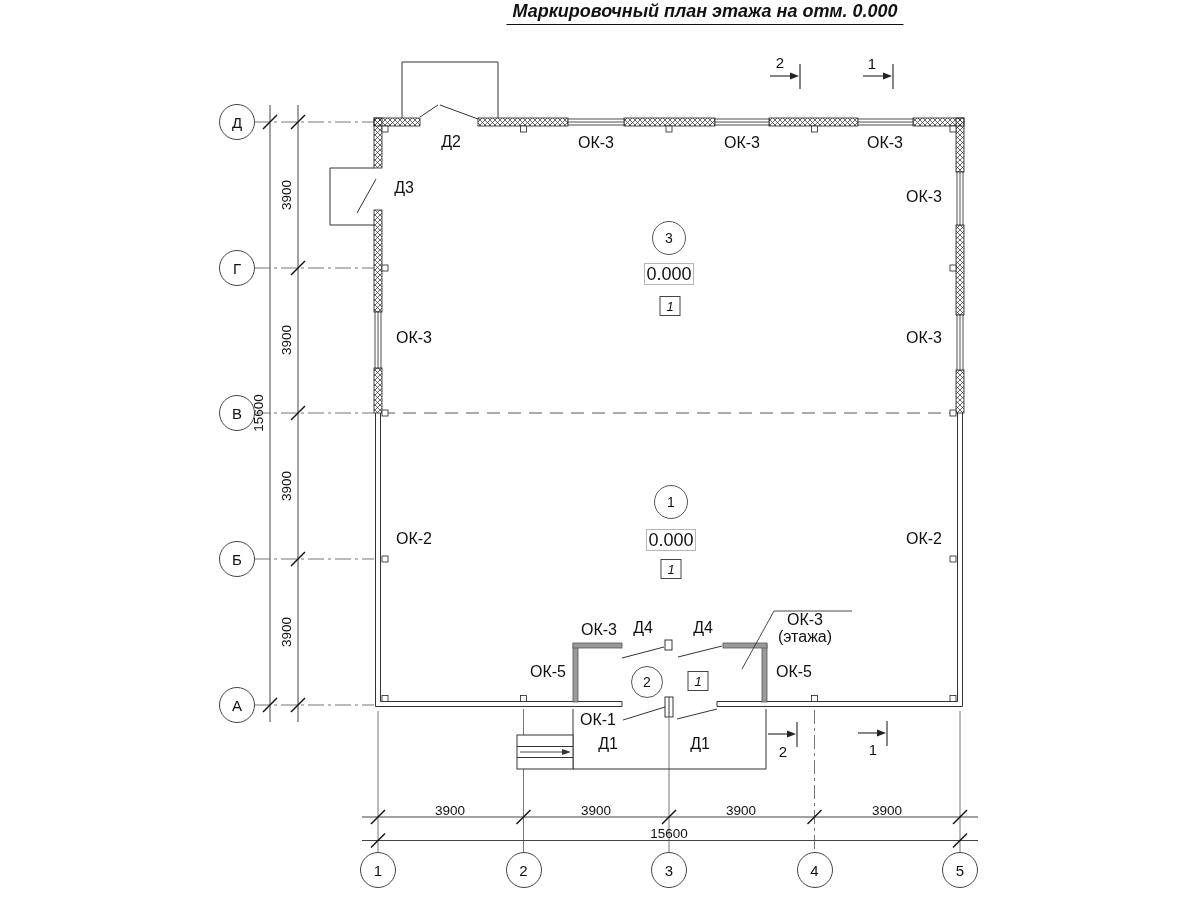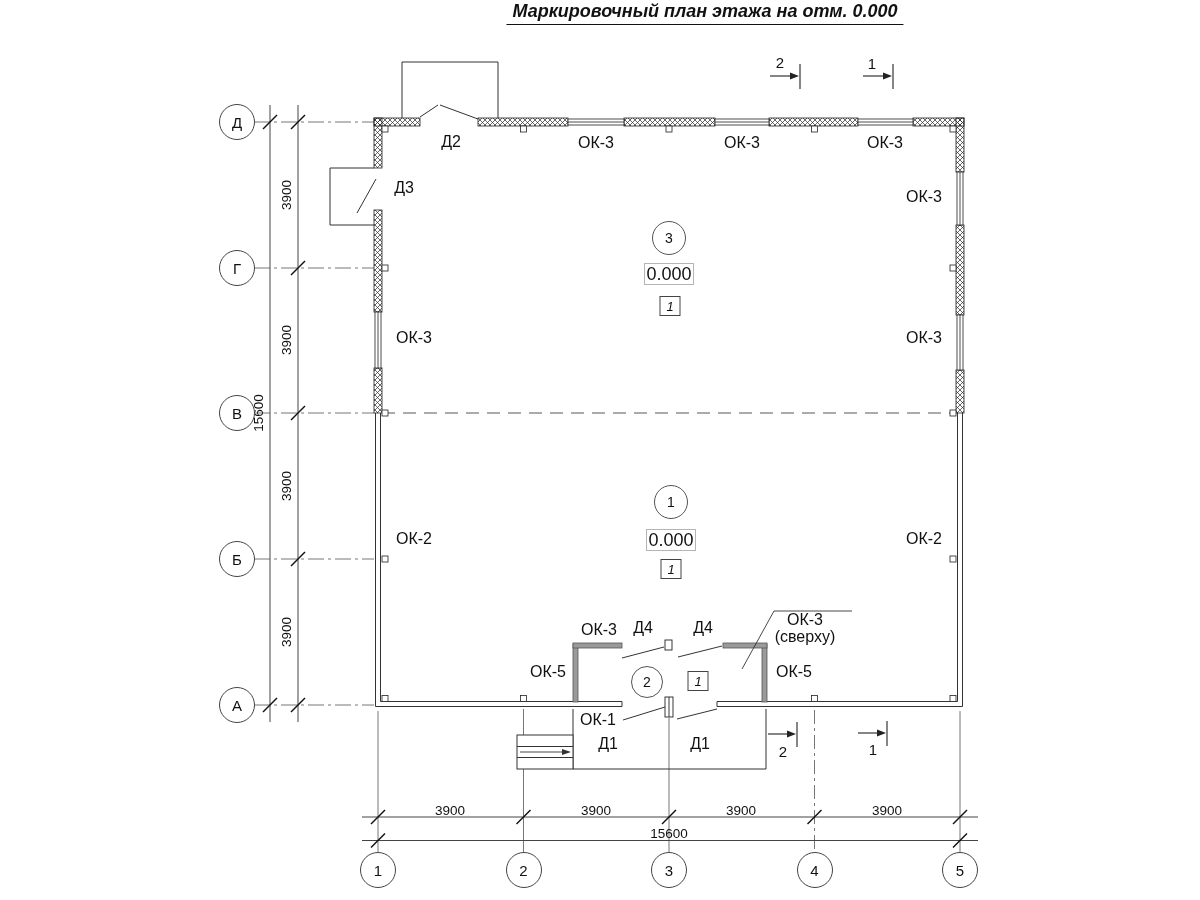--- a/index.html
+++ b/index.html
@@ -210,21 +210,21 @@
       <div class="lbl " style="left: 924px; top: 197px;">ОК-3</div>
       <div class="lbl " style="left: 414px; top: 338px;">ОК-3</div>
       <div class="lbl " style="left: 924px; top: 338px;">ОК-3</div>
       <div class="lbl " style="left: 414px; top: 539px;">ОК-2</div>
       <div class="lbl " style="left: 924px; top: 539px;">ОК-2</div>
       <div class="lbl " style="left: 599px; top: 630px;">ОК-3</div>
       <div class="lbl " style="left: 548px; top: 672px;">ОК-5</div>
       <div class="lbl " style="left: 794px; top: 672px;">ОК-5</div>
       <div class="lbl " style="left: 598px; top: 720px;">ОК-1</div>
       <div class="lbl " style="left: 805px; top: 620px;">ОК-3</div>
-      <div class="lbl " style="left: 805px; top: 637px;">(сверху)</div>
+      <div class="lbl " style="left: 805px; top: 637px;">(этажа)</div>
       <div class="lbl " style="left: 451px; top: 142px;">Д2</div>
       <div class="lbl " style="left: 404px; top: 188px;">Д3</div>
       <div class="lbl " style="left: 643px; top: 628px;">Д4</div>
       <div class="lbl " style="left: 703px; top: 628px;">Д4</div>
       <div class="lbl " style="left: 608px; top: 744px;">Д1</div>
       <div class="lbl " style="left: 700px; top: 744px;">Д1</div>
       <div class="lbl sec" style="left: 780px; top: 62px;">2</div>
       <div class="lbl sec" style="left: 872px; top: 63px;">1</div>
       <div class="lbl sec" style="left: 783px; top: 751px;">2</div>
       <div class="lbl sec" style="left: 873px; top: 749px;">1</div>

